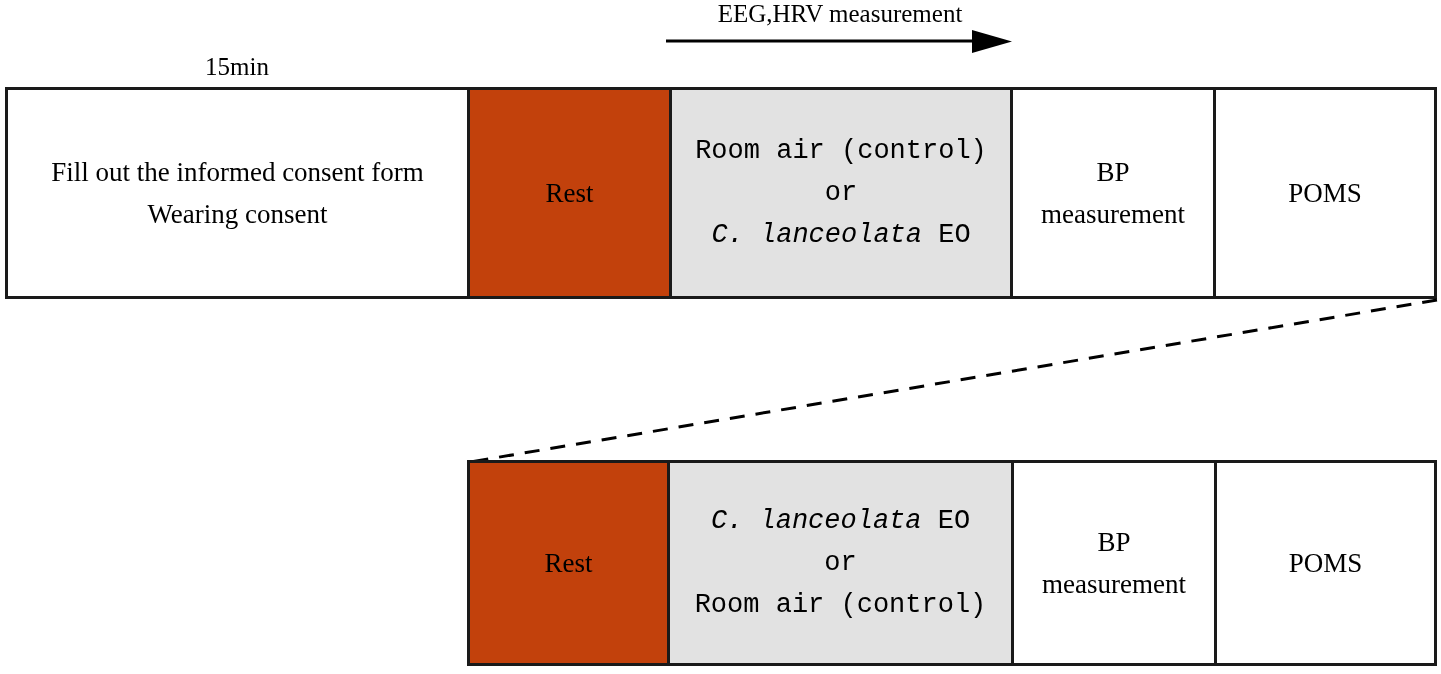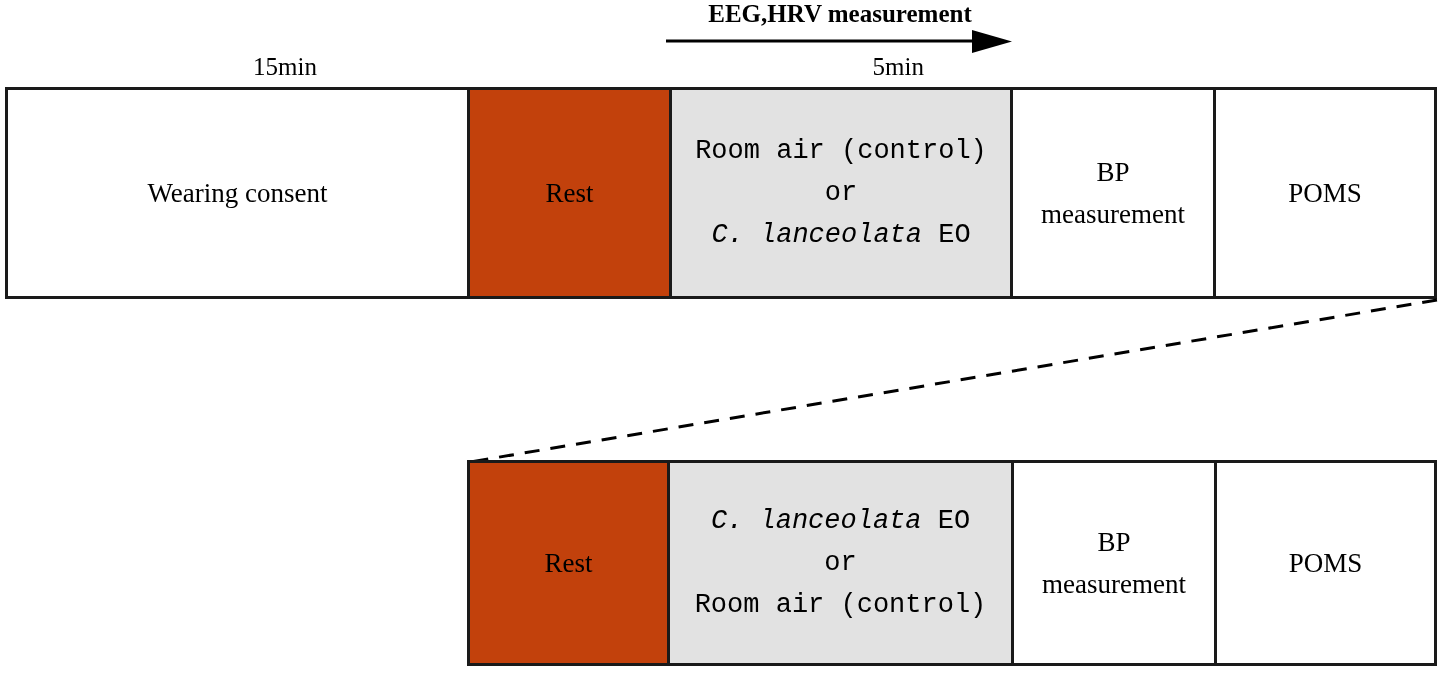--- a/index.html
+++ b/index.html
@@ -18,33 +18,32 @@
     height: 674px;
     overflow: hidden;
     background: #ffffff;
   }
 
   
   .time-label {
     position: absolute;
     font-size: 25px;
     line-height: 1;
-    text-align: right;
+    text-align: center;
     white-space: nowrap;
     color: #000;
   }
 
   
   #arrow-group {
     position: absolute;
     left: 660px;
     top: 0px;
     width: 360px;
     height: 56px;
-    font-weight: bold;
   }
   #arrow-caption {
     position: absolute;
     left: 0;
     top: 0px;
     width: 360px;
     text-align: center;
     font-size: 25px;
     line-height: 28px;
     white-space: nowrap;
@@ -126,33 +125,33 @@
   }
 </style>
 </head>
 <body>
 
 <div id="figure">
 
   <div class="time-label" style="left:157px; top:54px; width:160px;">15min</div>
 
 
-  <div class="time-label" style="left:764px; top:54px; width:160px;">5min</div>
 
   <div id="arrow-group">
     <div id="arrow-caption">EEG,HRV measurement</div>
     <svg id="arrow-svg" viewBox="0 0 355 26" preserveAspectRatio="none">
       <line x1="6" y1="13" x2="320" y2="13" stroke="#000" stroke-width="3"></line>
       <polygon points="312,2 352,13.5 312,25" fill="#000"></polygon>
     </svg>
   </div>
 
   <div class="proto-table" id="table-main">
 
     <div class="cell c0">
+      <div class="line">Fill out the informed consent form</div>
       <div class="line">Wearing consent</div>
     </div>
 
     <div class="cell c1 shade-light">
       <div class="line">Rest</div>
     </div>
 
     <div class="cell c2 shade-dark">
       <div class="line">Room air (control)</div>
       <div class="line">or</div>

